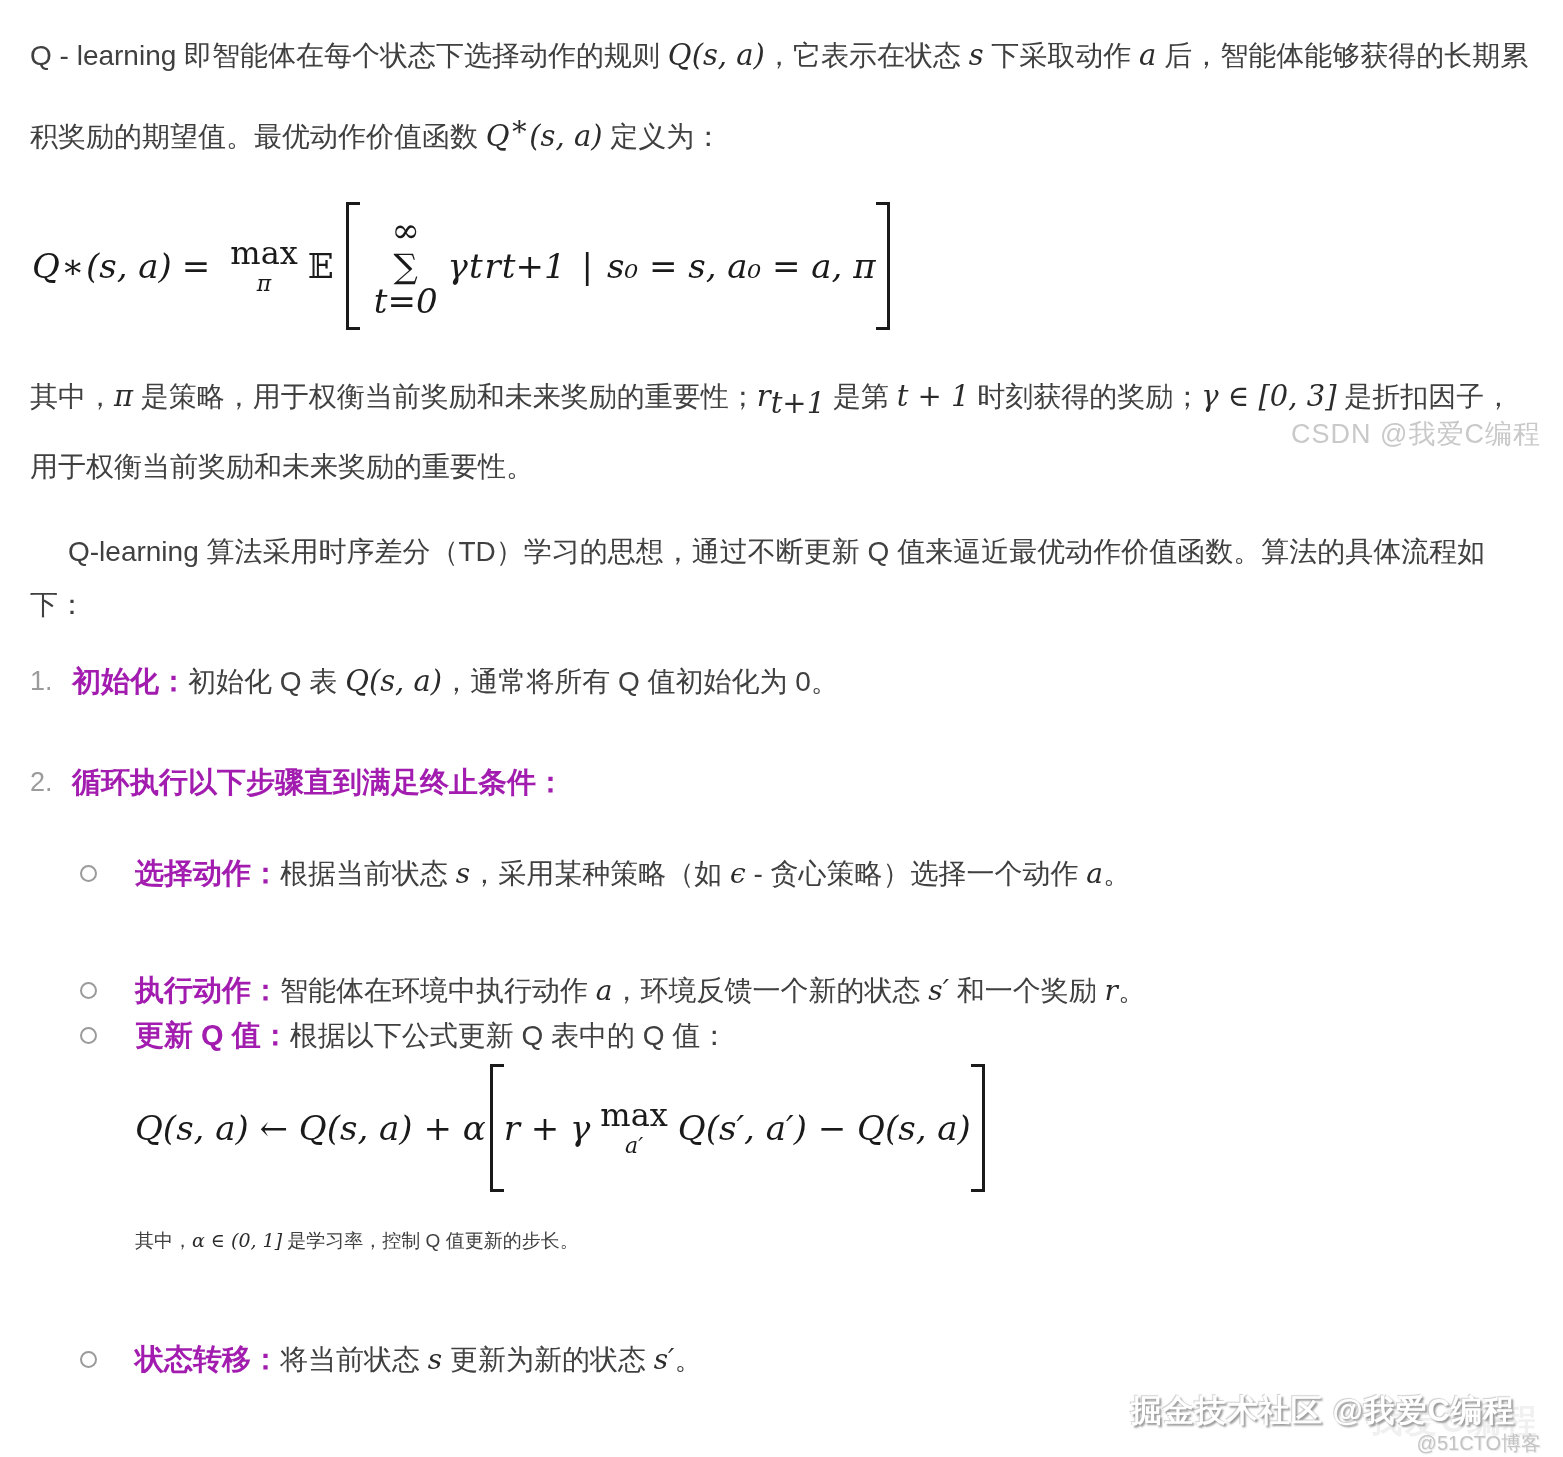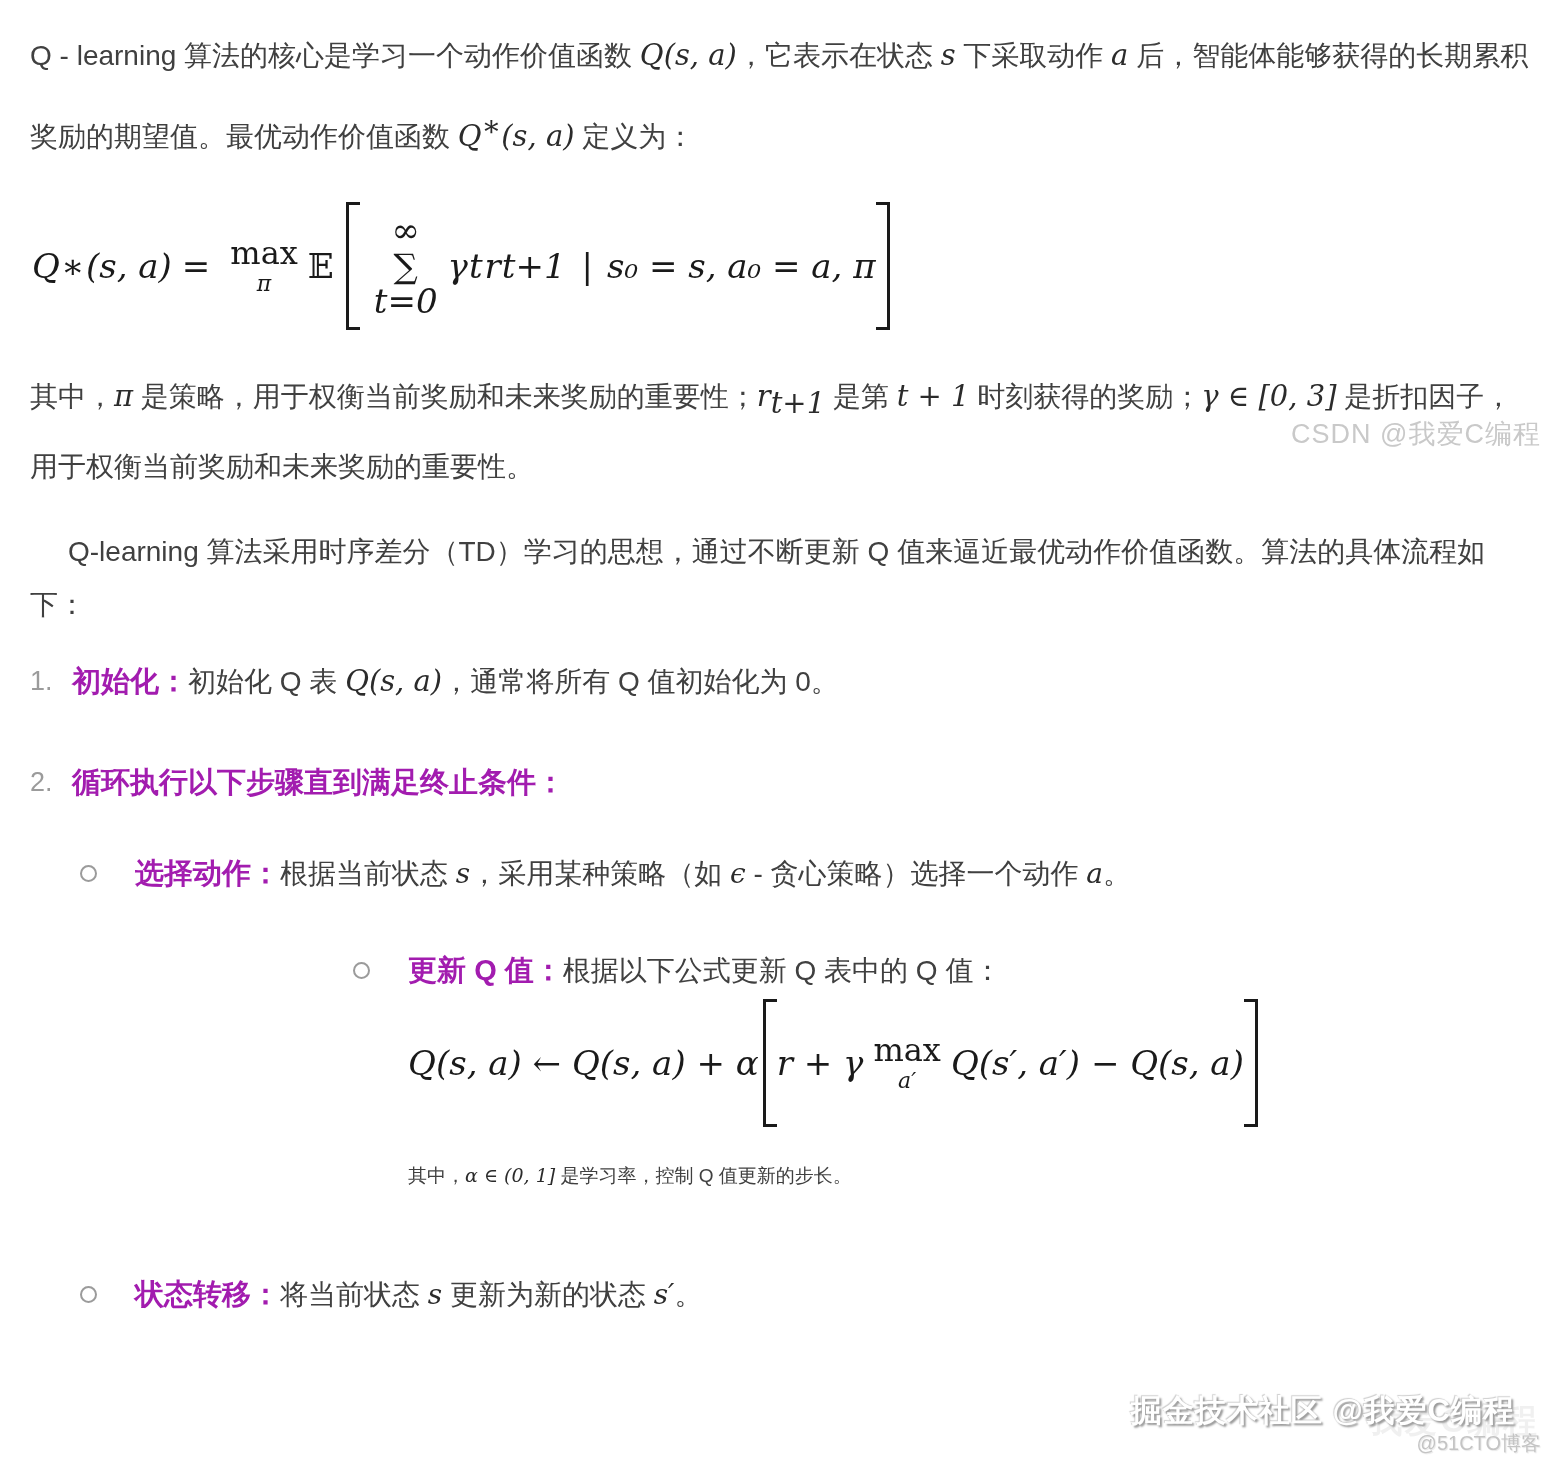--- a/index.html
+++ b/index.html
@@ -59,21 +59,21 @@
 
   .sublist{margin-left:50px;margin-top:44px;}
   .sub-row{display:flex;align-items:flex-start;font-size:28px;line-height:44px;}
   .circle{
     flex:0 0 13px;width:13px;height:13px;border-radius:50%;
     border:2px solid #9b9b9b;margin-top:14px;background:#fff;
   }
   .sub-content{margin-left:38px;}
   .sub1{margin-top:0;}
   .sub2{margin-top:72px;}
-  .sub3{margin-top:52px;justify-content:center;}
+  .sub3{}
   .sub4{margin-top:74px;}
   .alpha-note{font-size:19px;line-height:44px;margin-top:26px;color:#404040;}
 
   
   .wm-csdn{
     position:absolute;top:416px;right:22px;
     font-size:27px;color:#c9c9c9;letter-spacing:1px;
   }
   .wm-juejin{
     position:absolute;top:1390px;right:48px;
@@ -88,21 +88,21 @@
     position:absolute;top:1430px;right:22px;
     font-size:20px;color:#c4c4c4;
     text-shadow:1px 1px 1px #e8e8e8;
   }
 </style>
 </head>
 <body>
 
 <div class="page">
 
-  <p class="para p1"><span>Q - learning 算法的核心是学习一个动作价值函数 </span><span class="mi">Q(s, a)</span><span>，它表示在状态 </span><span class="mi">s</span><span> 下采取动作 </span><span class="mi">a</span><span> 后，智能体能够获得的长期累积奖励的期望值。最优动作价值函数 </span><span class="mi">Q</span><sup class="mo">∗</sup><span class="mi">(s, a)</span><span> 定义为：</span></p>
+  <p class="para p1"><span>Q - learning 即智能体在每个状态下选择动作的规则 </span><span class="mi">Q(s, a)</span><span>，它表示在状态 </span><span class="mi">s</span><span> 下采取动作 </span><span class="mi">a</span><span> 后，智能体能够获得的长期累积奖励的期望值。最优动作价值函数 </span><span class="mi">Q</span><sup class="mo">∗</sup><span class="mi">(s, a)</span><span> 定义为：</span></p>
 
   <div class="display-formula f1">
     <span class="mi">Q</span>
       <sup class="mo">∗</sup>
       <span class="mi">(s, a)</span>
     <span class="mo eq">=</span>
     <span class="stack maxstack">
       <span class="mo">max</span>
       <span class="mi msub">π</span>
     </span>
@@ -138,20 +138,24 @@
       <span class="li-text"><span class="li-bold">循环执行以下步骤直到满足终止条件</span><span class="li-bold">：</span></span>
     </div>
 
     <div class="sublist">
 
       <div class="sub-row sub1">
         <span class="circle"></span>
         <span class="sub-content"><span class="li-bold">选择动作</span><span class="li-bold">：</span><span>根据当前状态 </span><span class="mi">s</span><span>，采用某种策略（如 </span><span class="mi">ϵ</span><span> - 贪心策略）选择一个动作 </span><span class="mi">a</span><span>。</span></span>
       </div>
 
+      <div class="sub-row sub2">
+        <span class="circle"></span>
+        <span class="sub-content"><span class="li-bold">执行动作</span><span class="li-bold">：</span><span>智能体在环境中执行动作 </span><span class="mi">a</span><span>，环境反馈一个新的状态 </span><span class="mi">s′</span><span> 和一个奖励 </span><span class="mi">r</span><span>。</span></span>
+      </div>
 
       <div class="sub-row sub3">
         <span class="circle"></span>
         <span class="sub-content">
           <span><span class="li-bold">更新 Q 值</span><span class="li-bold">：</span><span>根据以下公式更新 Q 表中的 Q 值：</span></span>
 
           
           <div class="display-formula f2">
             <span class="mi">Q(s, a) ← Q(s, a) + α</span>
             <span class="brk l"></span>

